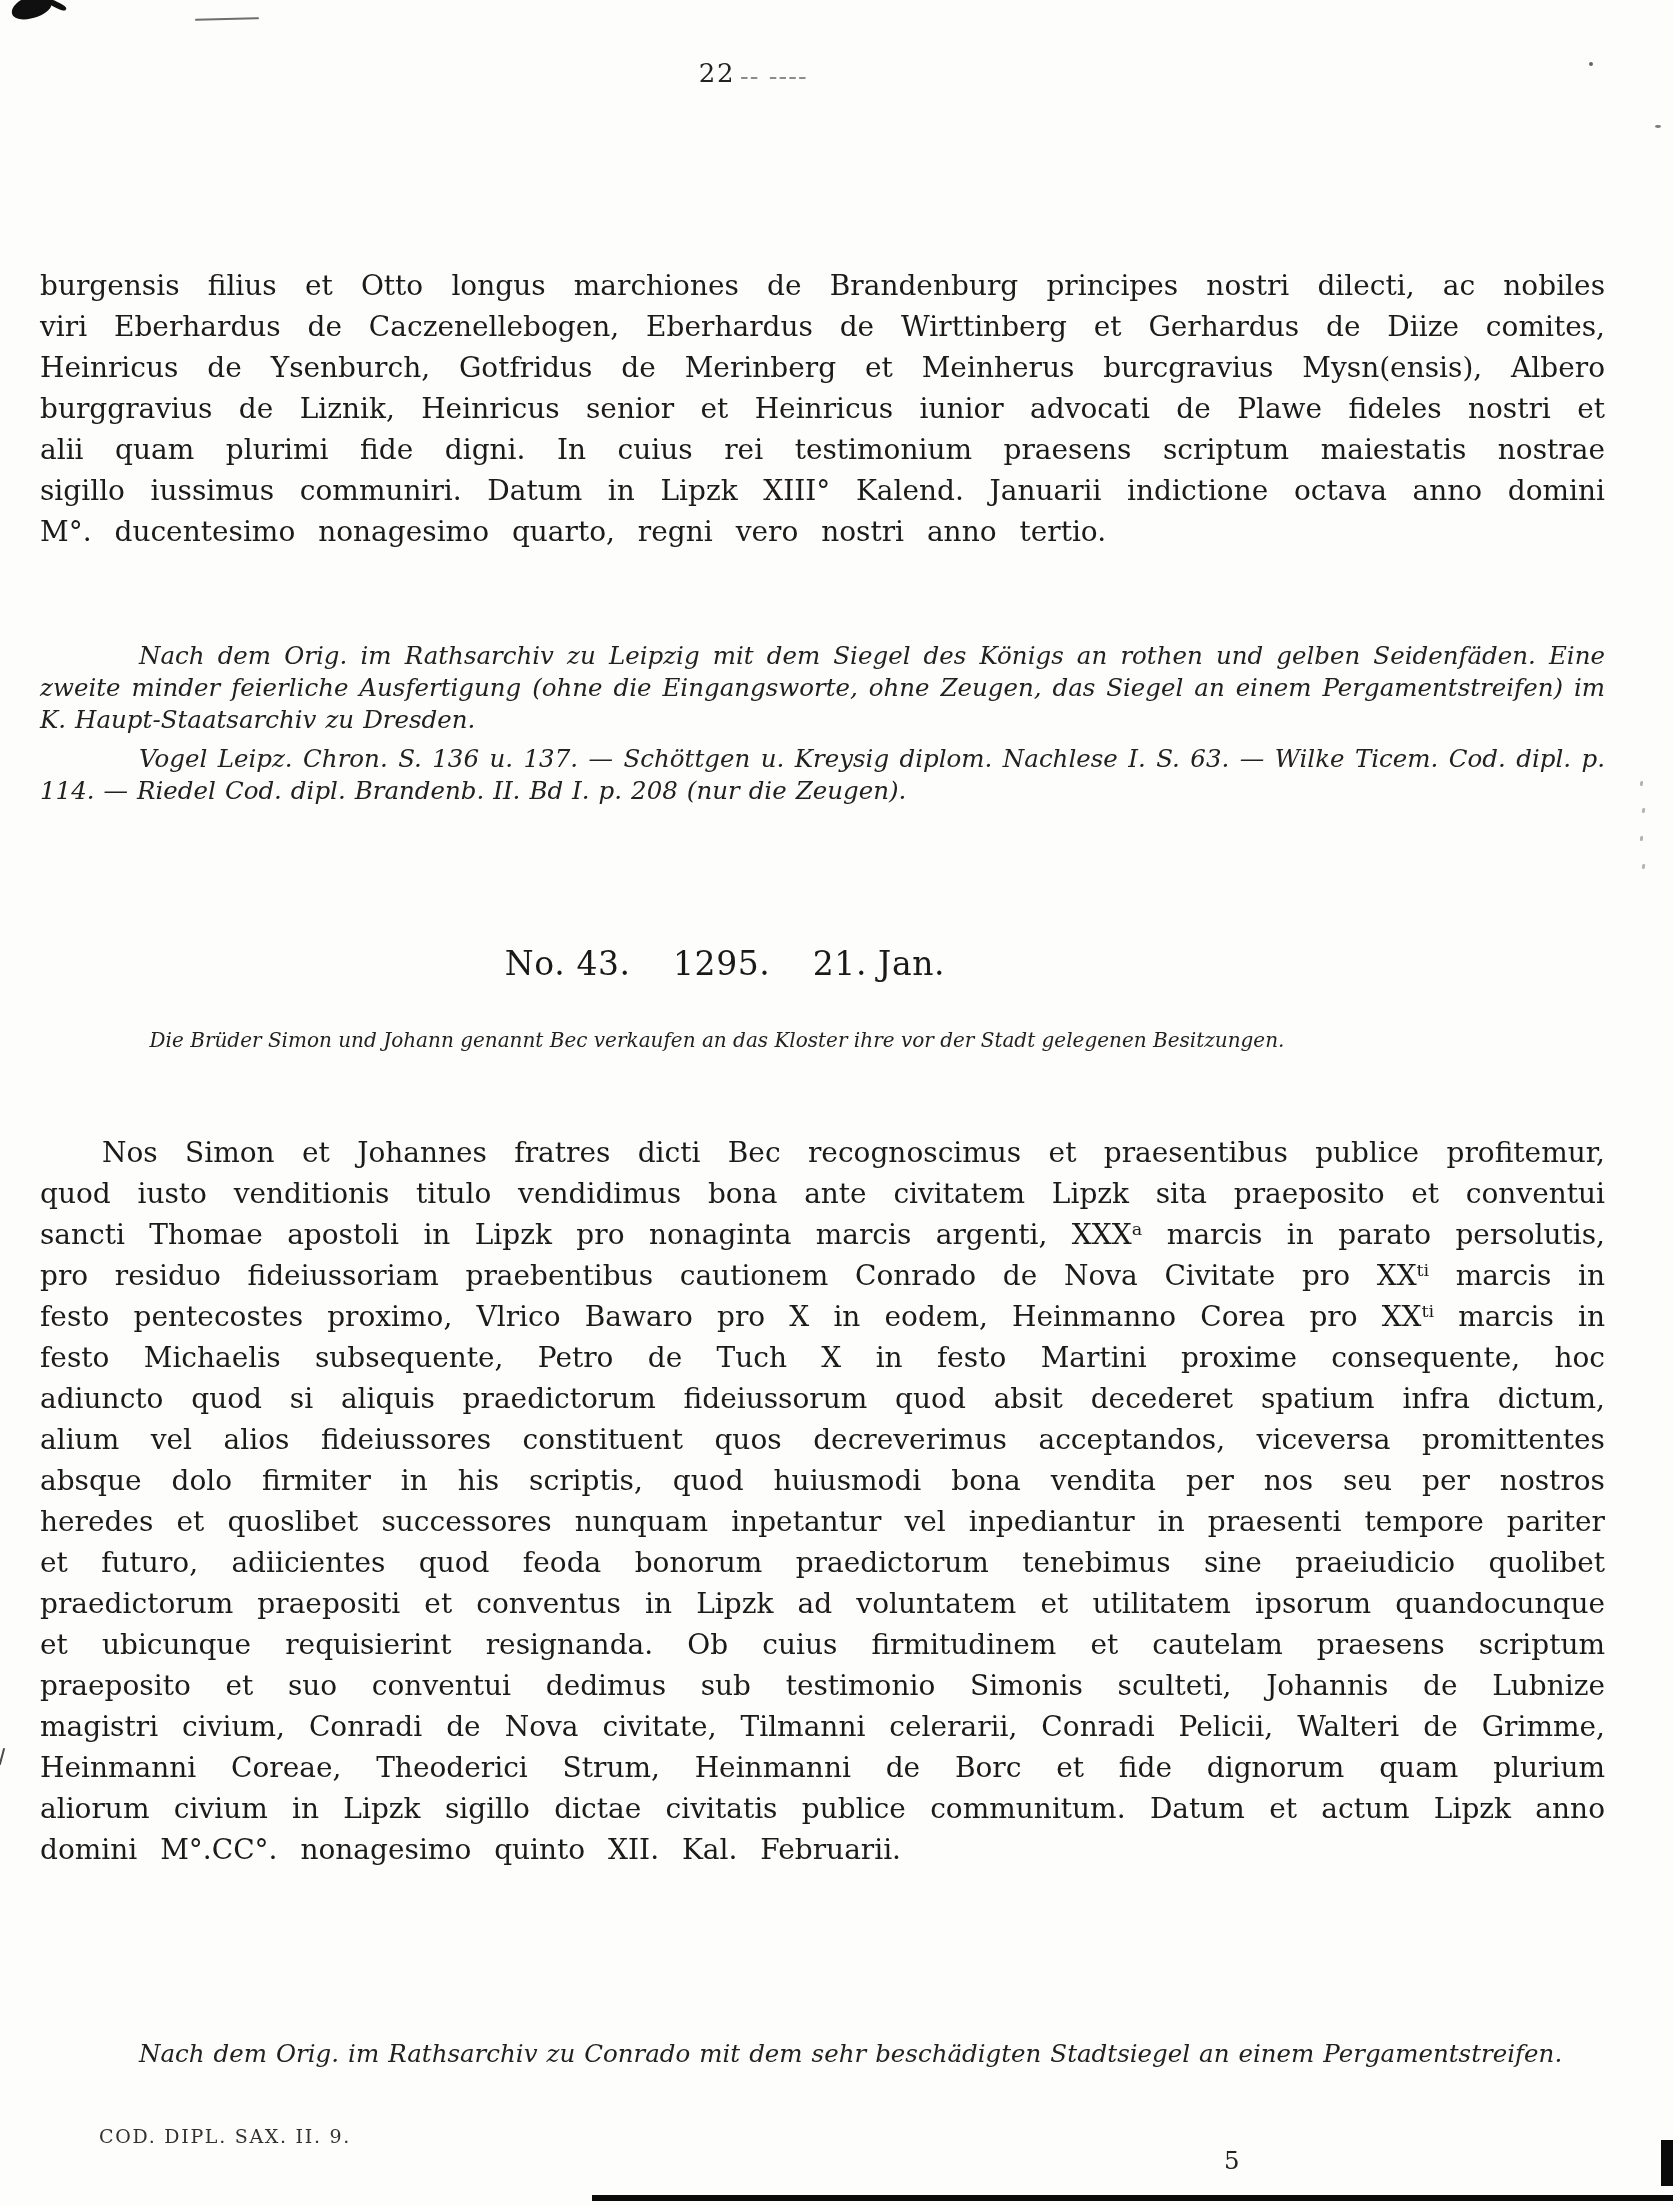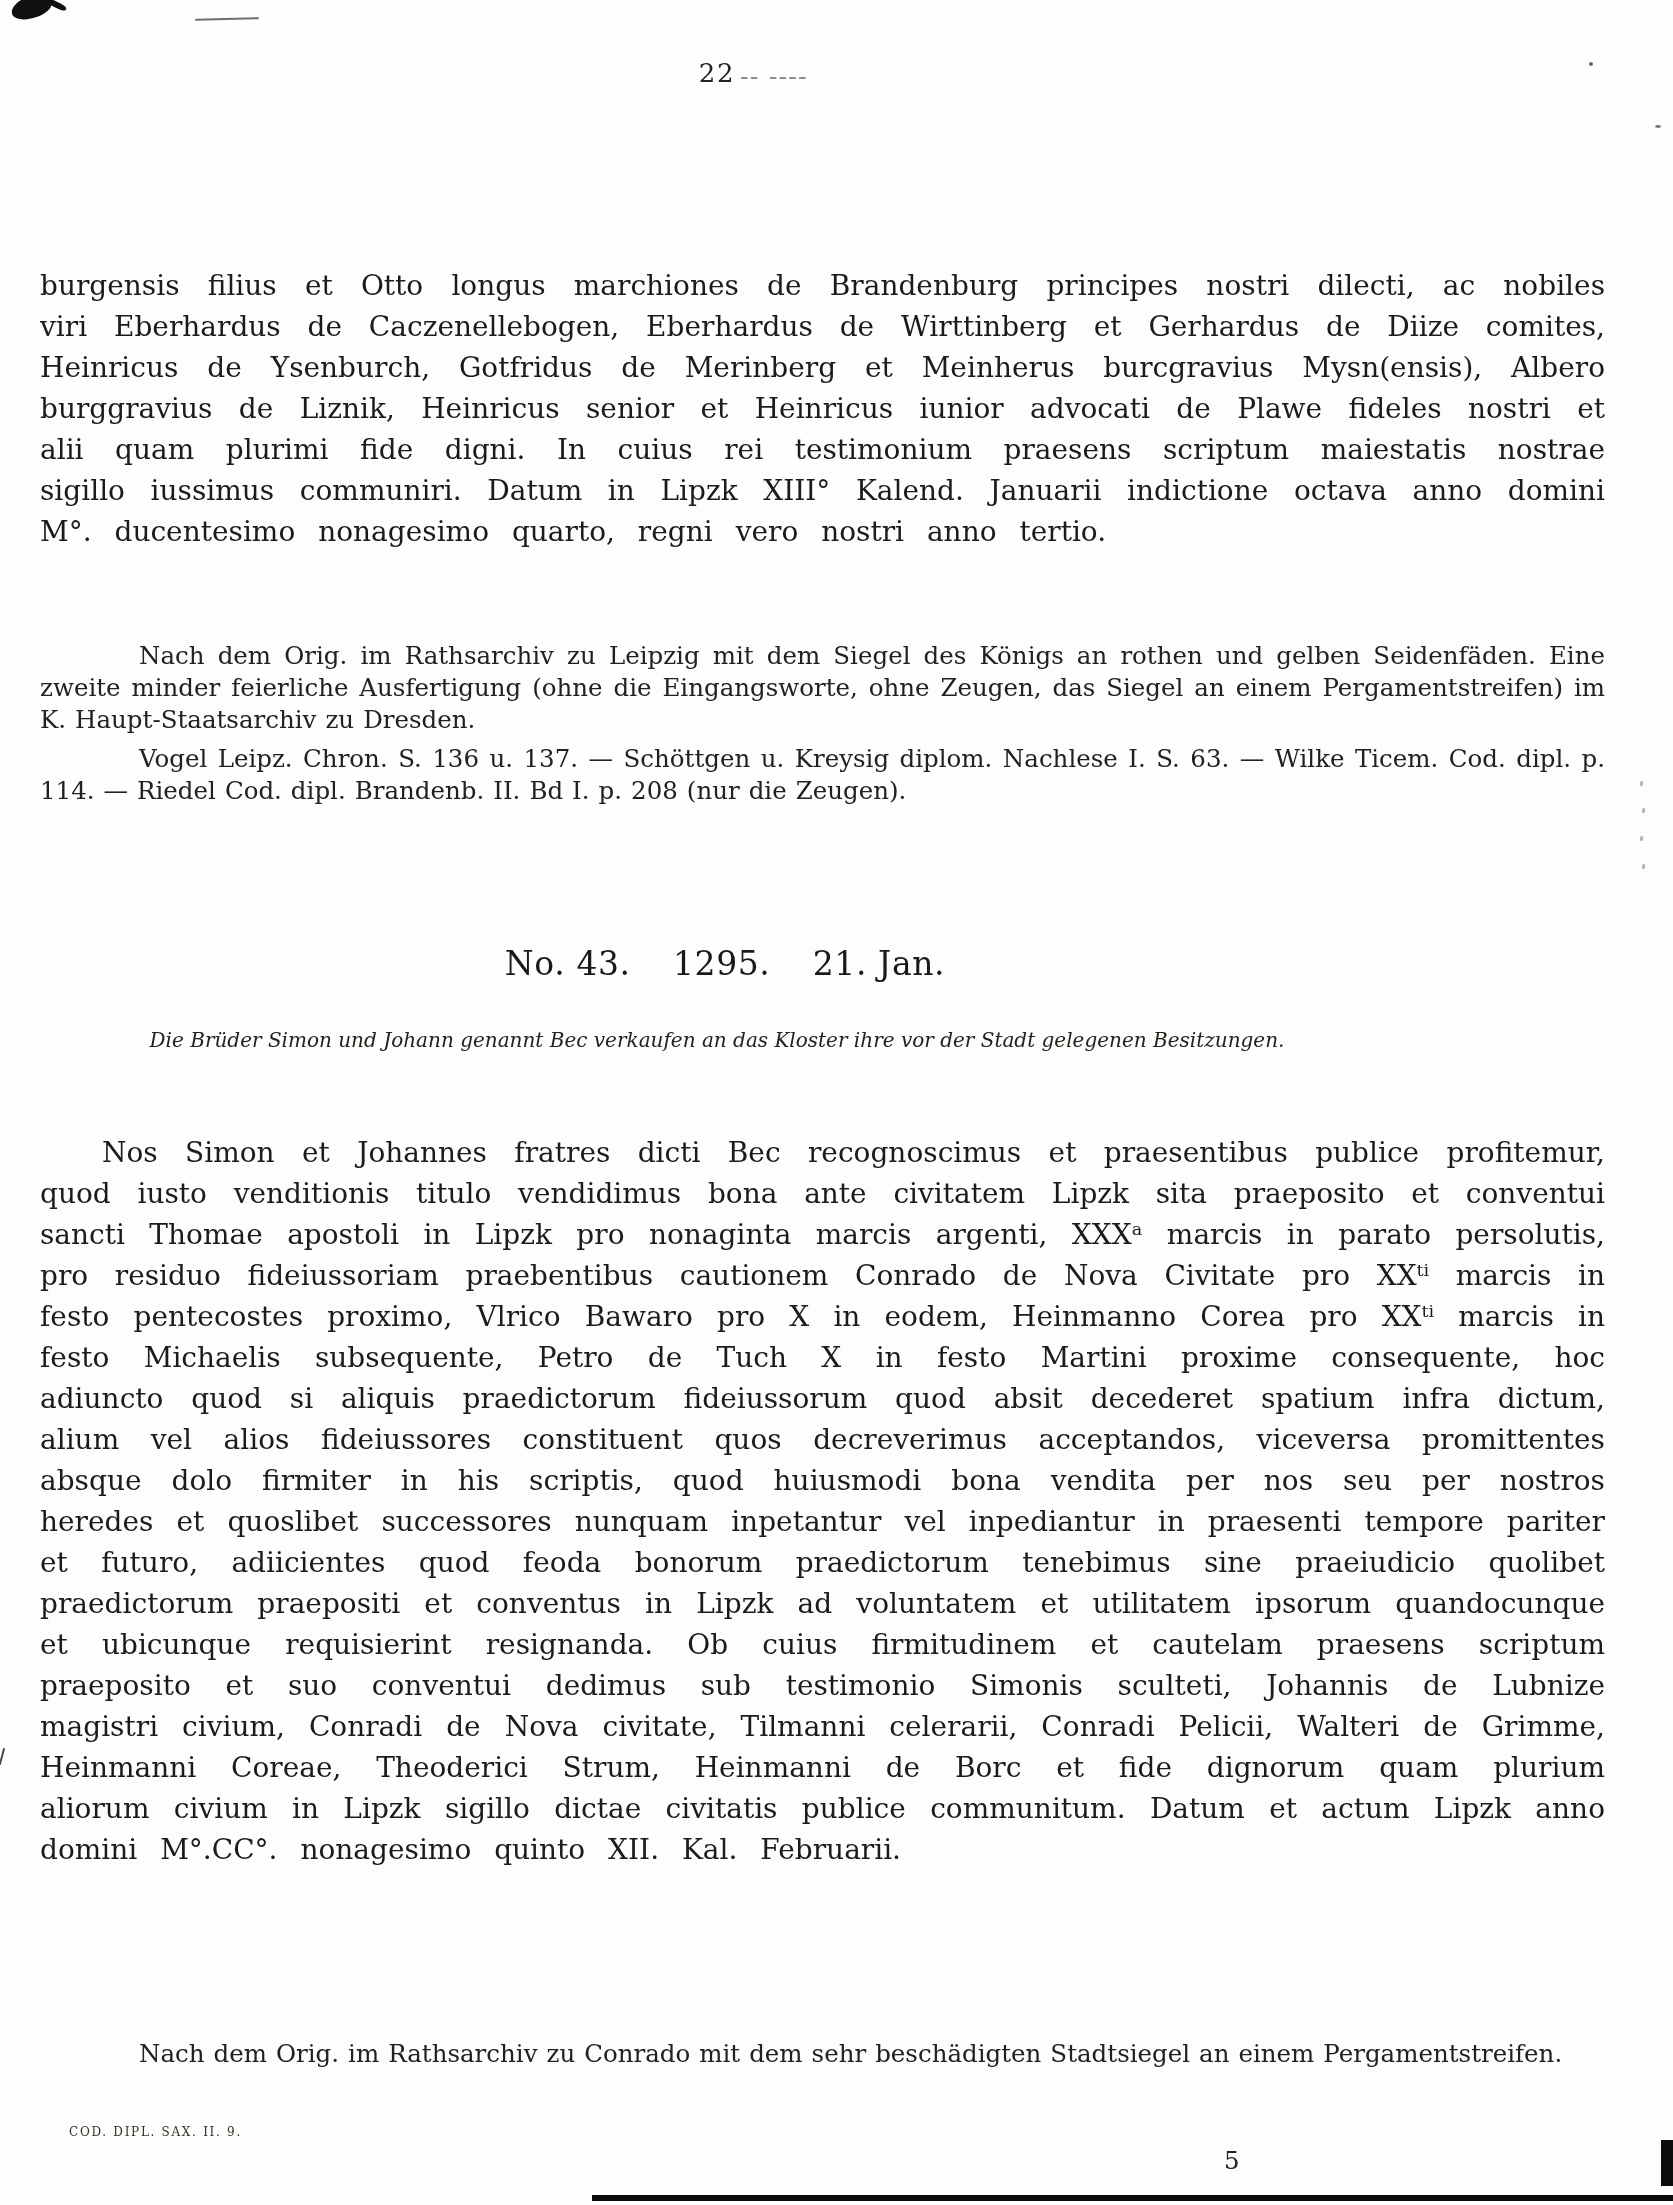--- a/index.html
+++ b/index.html
@@ -36,20 +36,21 @@
   .e43-body { top: 1132px; text-indent: 62px; }
 
   .note-text {
     margin: 0;
     font-size: 24.5px;
     line-height: 32px;
     text-align: justify;
     text-indent: 99px;
     word-spacing: 0.05em;
     color: #232120;
+    font-style: italic;
   }
   .e42-note1 { top: 640px; }
   .e42-note2 { top: 743px; }
   .e43-note  { top: 2038px; }
 
   .entry-heading {
     top: 936px;
     margin: 8px;
     font-size: 33px;
     font-weight: normal;
@@ -62,23 +63,23 @@
     top: 1022px;
     margin: 0;
     font-style: italic;
     font-size: 20px;
     line-height: 36px;
     color: #24211f;
   }
 
   .printers-signature {
     position: absolute;
-    left: 69px;
+    left: 99px;
     top: 2125px;
-    font-size: 12px;
+    font-size: 19px;
     letter-spacing: 1.7px;
     color: #35302c;
   }
   .sheet-number {
     position: absolute;
     left: 1224px;
     top: 2146px;
     font-size: 24.5px;
     color: #222;
   }

